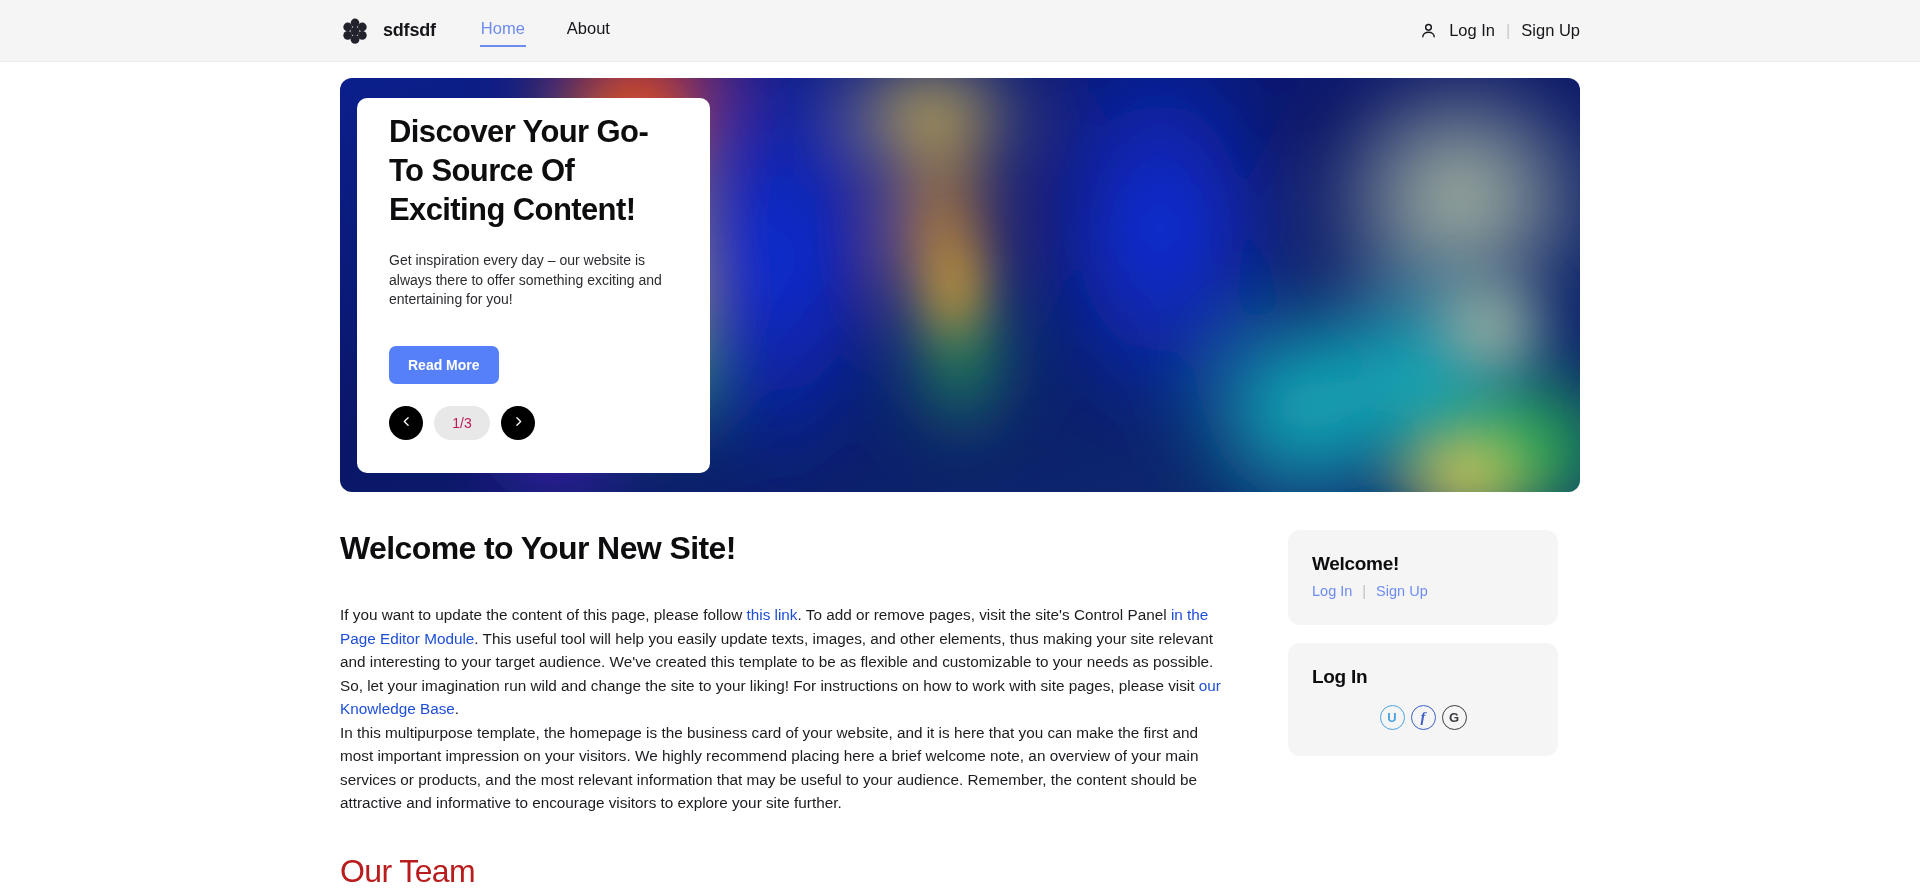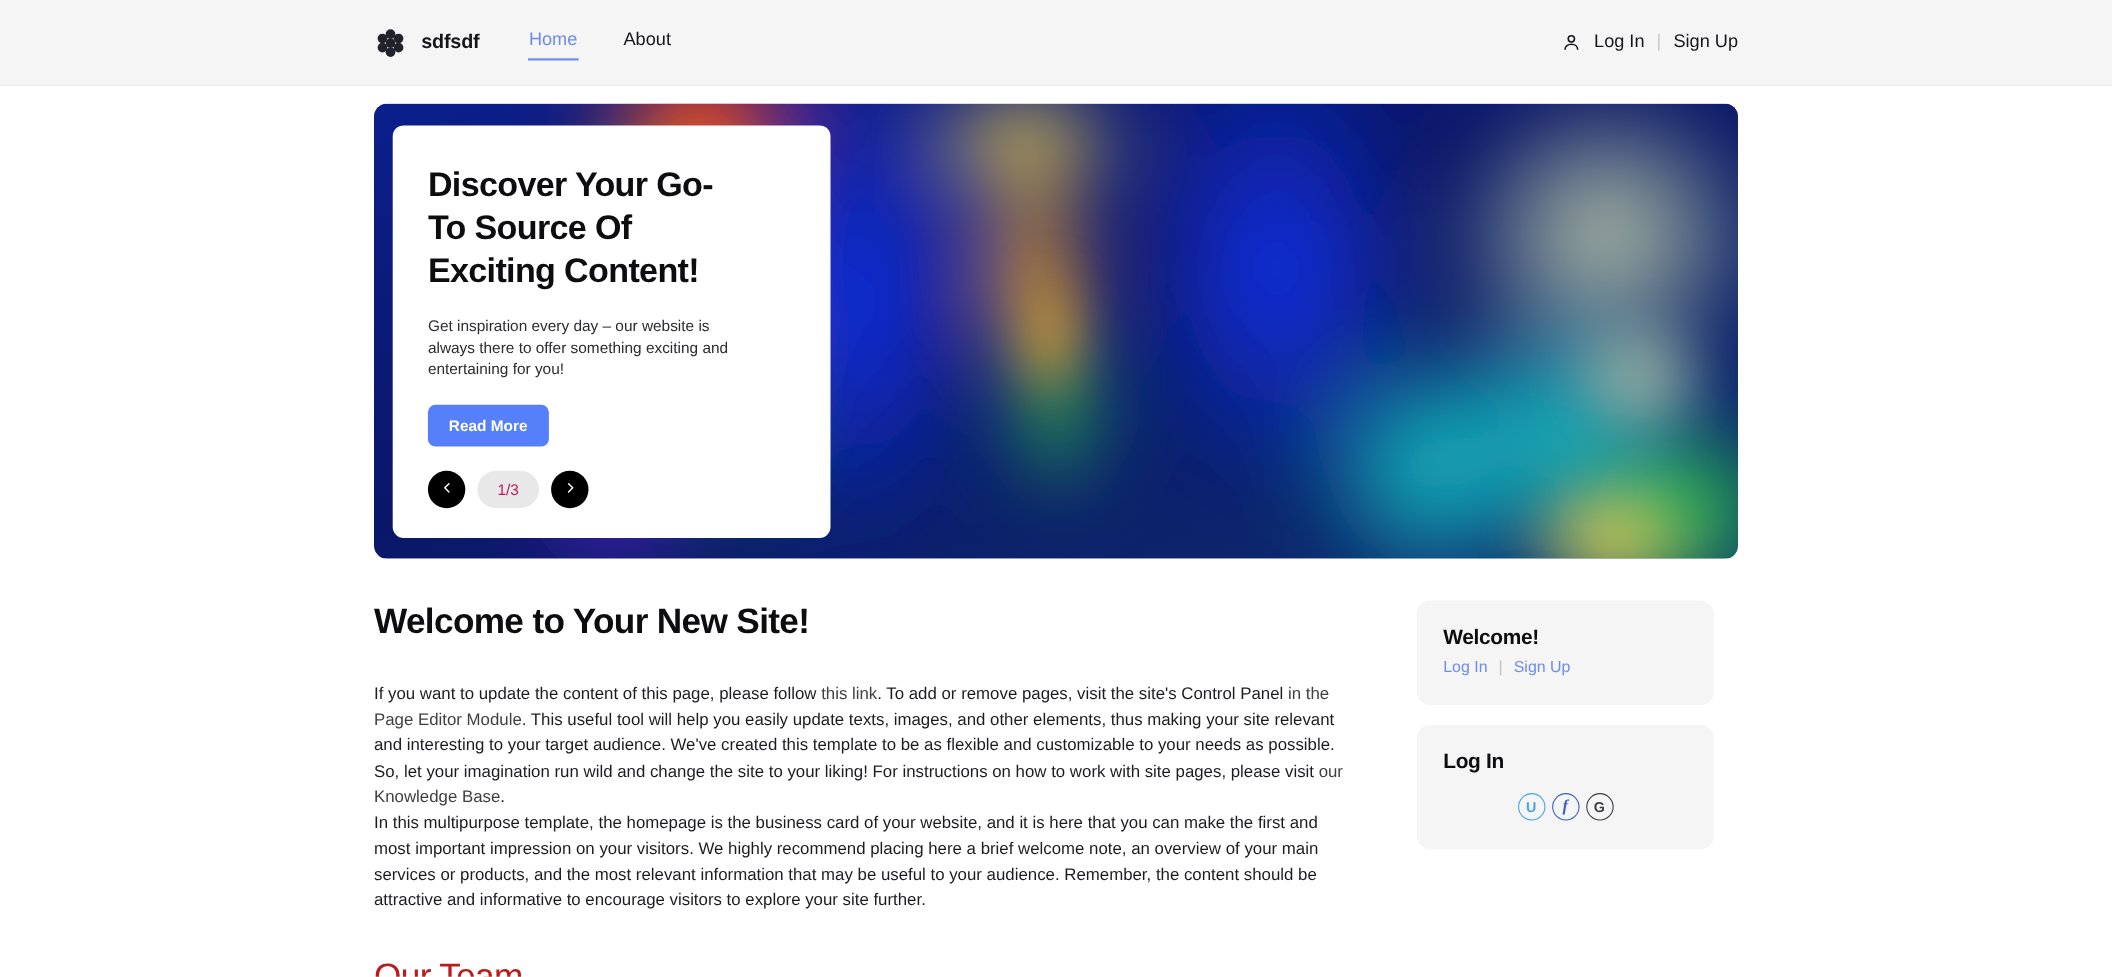--- a/index.html
+++ b/index.html
@@ -5,21 +5,21 @@
   * { box-sizing: border-box; margin: 0; padding: 0; }
   html, body {
     width: 1920px; height: 888px;
     background: #ffffff;
     font-family: "Liberation Sans", sans-serif;
     overflow: hidden;
   }
 
   
   .header {
-    height: 78px;
+    height: 62px;
     background: #f5f5f6;
     border-bottom: 1px solid #ececed;
     display: flex;
     align-items: center;
     position: relative;
   }
   .header-inner {
     width: 100%;
     padding: 0 340px;
     display: flex;
@@ -75,43 +75,43 @@
     position: relative;
     height: 414px;
     border-radius: 12px;
     overflow: hidden;
   }
   .hero-bg { position: absolute; inset: 0; }
   .hero-card {
     position: absolute;
     left: 17px;
     top: 20px;
-    width: 398px;
+    width: 353px;
     height: 375px;
     background: #ffffff;
     border-radius: 10px;
-    padding: 34px 32px 0 32px;
+    padding: 14px 32px 0 32px;
   }
   .hero-title {
     font-size: 31px;
     line-height: 39px;
     font-weight: 700;
     color: #0d0d0f;
     letter-spacing: -0.6px;
     white-space: pre-line;
   }
   .hero-sub {
     margin-top: 22px;
     font-size: 14px;
     line-height: 19.5px;
     color: #2c2c30;
     width: 300px;
   }
   .read-more {
-    margin-top: 22px;
+    margin-top: 36px;
     display: inline-block;
     background: #5680f9;
     color: #ffffff;
     font-size: 14px;
     font-weight: 700;
     border: none;
     border-radius: 7px;
     padding: 11px 19px;
     cursor: pointer;
     font-family: inherit;
@@ -159,21 +159,21 @@
     font-weight: 700;
     color: #0d0d0f;
     letter-spacing: -0.6px;
     margin-bottom: 36px;
   }
   .body-text {
     font-size: 15.3px;
     line-height: 23.5px;
     color: #1c1c20;
   }
-  .body-text a { color: #404040; text-decoration: none; cursor: pointer; }
+  .body-text a { color: #1d4ed8; text-decoration: none; cursor: pointer; }
   .h2 {
     font-size: 32px;
     font-weight: 400;
     color: #b91c1c;
     letter-spacing: -0.6px;
     margin-top: 38px;
   }
 
   
   .widget {

